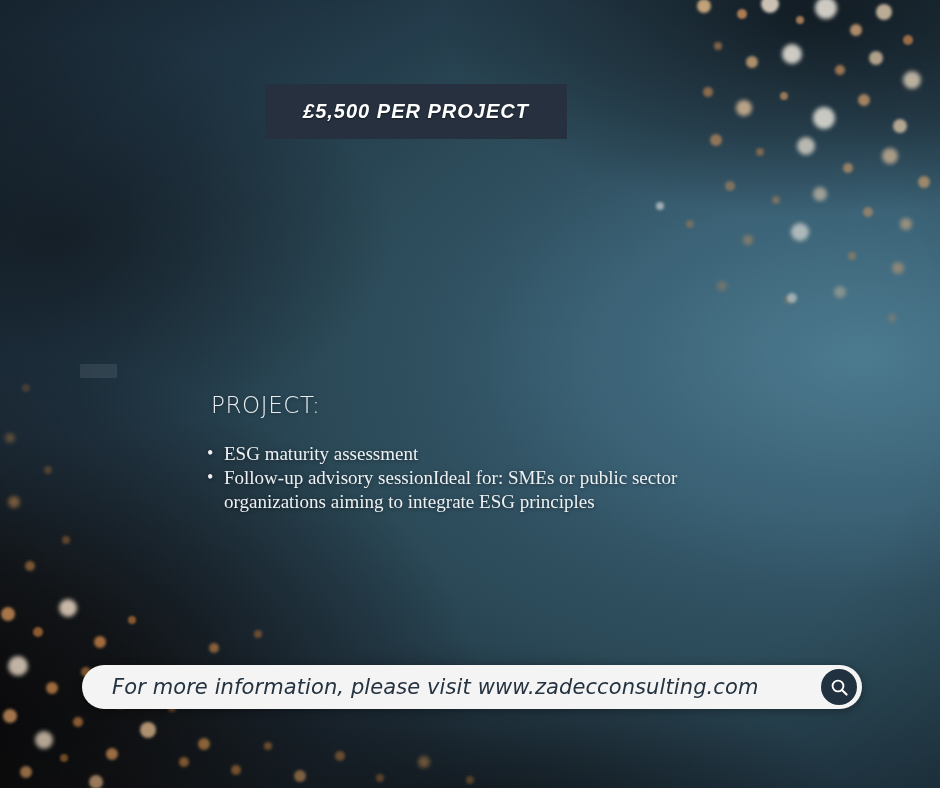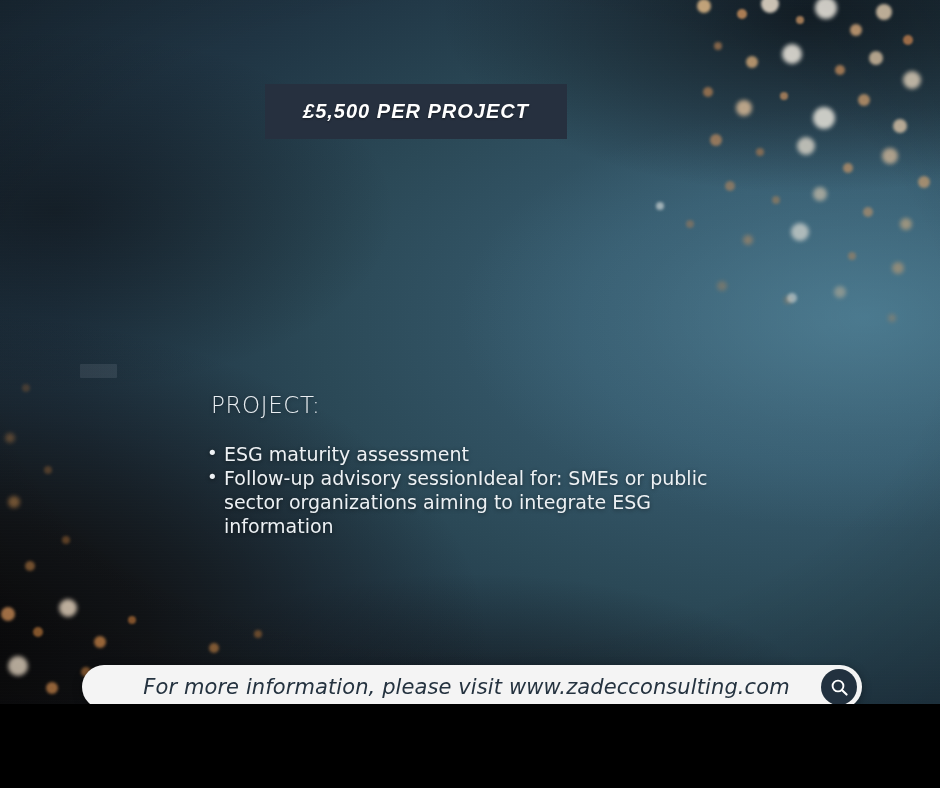--- a/index.html
+++ b/index.html
@@ -3,21 +3,21 @@
 <meta charset="utf-8">
 <style>
   html, body {
     margin: 0;
     padding: 0;
     background: #000;
   }
   #poster {
     position: relative;
     width: 940px;
-    height: 704px;
+    height: 788px;
     overflow: hidden;
     font-family: "Liberation Sans", sans-serif;
     background: #1e2d3a;
   }
 
   
   .bg-base {
     position: absolute;
     inset: 0;
     background:
@@ -134,20 +134,21 @@
     color: #edf1f4;
     font-family: "DejaVu Sans", "Liberation Sans", sans-serif;
     font-size: 19px;
     line-height: 24px;
     text-shadow: 0 1px 4px rgba(0,0,0,0.45);
   }
   .bullet-list li {
     position: relative;
     padding-left: 19px;
     margin-bottom: 0px;
+    font-family: Liberation Serif, serif;
   }
   .bullet-list li::before {
     content: "•";
     position: absolute;
     left: 2px;
     top: -1px;
     font-size: 18px;
     color: #edf1f4;
   }
 
@@ -158,21 +159,21 @@
     width: 780px;
     height: 44px;
     background: #f4f4f4;
     border-radius: 22px;
     display: flex;
     align-items: center;
     box-shadow: 0 2px 10px rgba(0,0,0,0.35);
   }
   .search-text {
     flex: 1;
-    text-align: center;
+    text-align: left;
     color: #253340;
     font-family: "DejaVu Sans", "Liberation Sans", sans-serif;
     font-style: italic;
     font-size: 21px;
     letter-spacing: 0.1px;
     white-space: nowrap;
     padding-left: 30px;
   }
   .search-icon-btn {
     width: 36px;
@@ -284,21 +285,21 @@
 
     <div class="price-banner">
       <span class="price-banner-text">£5,500 PER PROJECT</span>
     </div>
 
 
     <div class="includes-label">PROJECT:</div>
 
     <ul class="bullet-list" id="bullets">
         <li>ESG maturity assessment</li>
-        <li>Follow-up advisory sessionIdeal for: SMEs or public sector organizations aiming to integrate ESG information</li>
+        <li>Follow-up advisory sessionIdeal for: SMEs or public sector organizations aiming to integrate ESG principles</li>
       </ul>
 
     <div class="search-bar">
       <span class="search-text">For more information, please visit www.zadecconsulting.com</span>
       <span class="search-icon-btn">
         <svg width="19" height="19" viewBox="0 0 19 19" aria-hidden="true">
           <circle cx="8" cy="8" r="5.4" fill="none" stroke="#ffffff" stroke-width="1.9"></circle>
           <line x1="11.9" y1="11.9" x2="16.6" y2="16.6" stroke="#ffffff" stroke-width="2.1" stroke-linecap="round"></line>
         </svg>
       </span>

